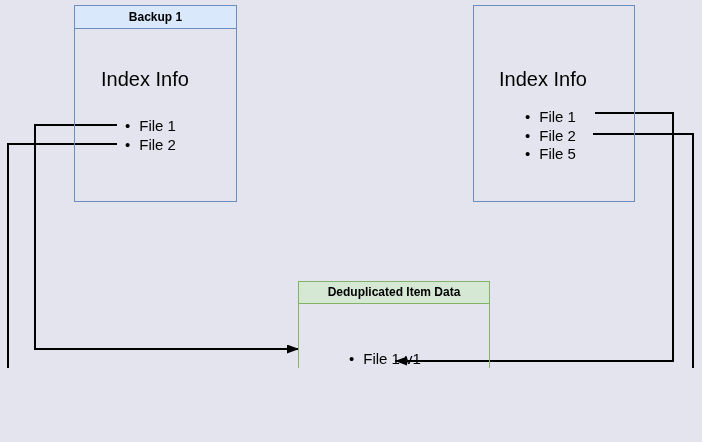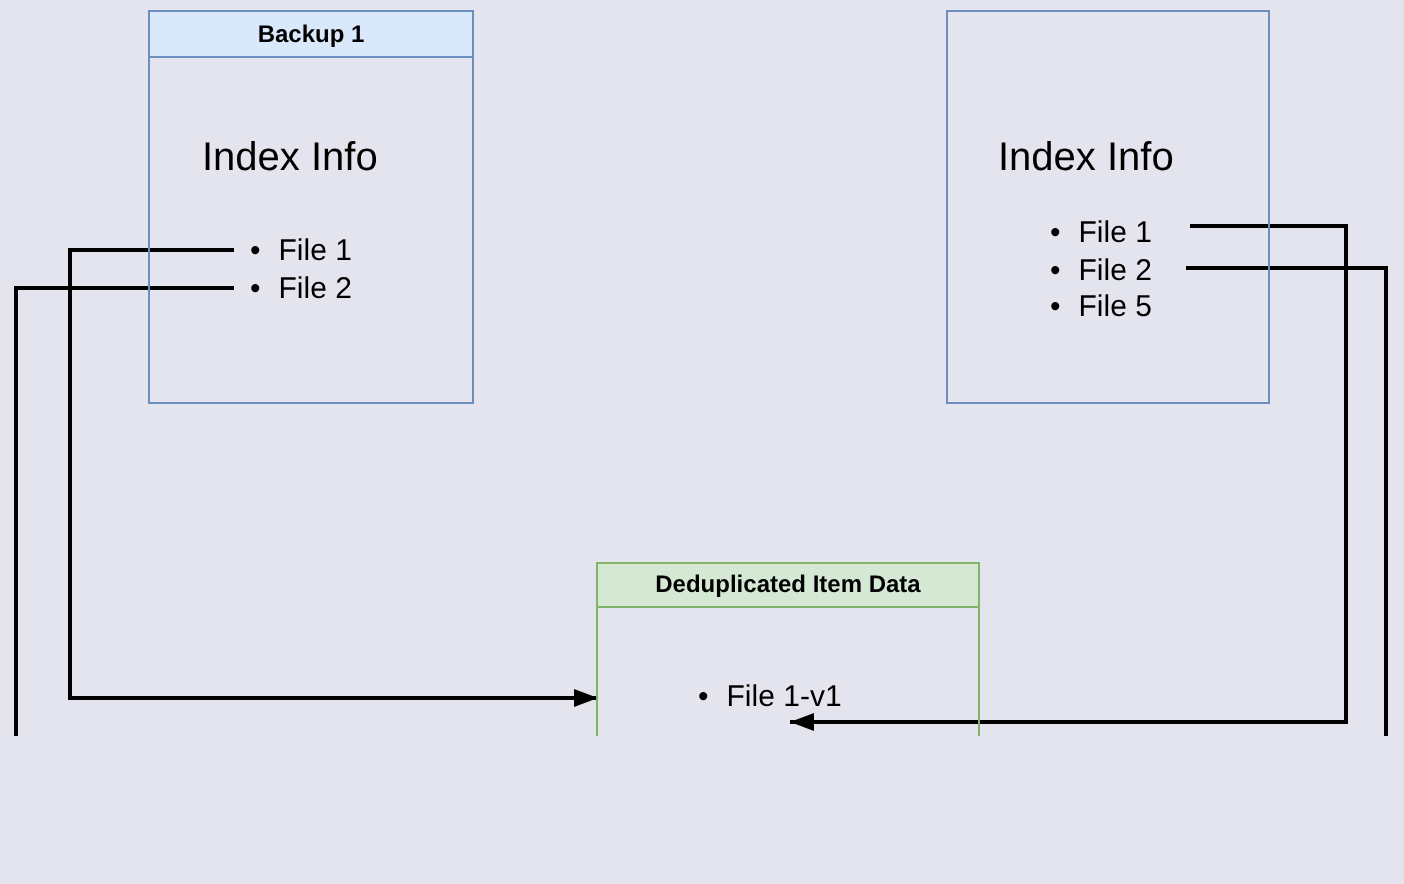--- a/index.html
+++ b/index.html
@@ -75,21 +75,21 @@
     display: inline-block;
     margin-right: 9px;
   }
   #backup1 { left: 74px;  top: 5px;   width: 163px; height: 197px; }
   #backup2 { left: 473px; top: 5px;   width: 162px; height: 197px; }
   #dedup   { left: 254px; top: 281px; width: 192px; height: 157px; margin-left: 44px; }
   #backup1 .subtitle { left: 26px; top: 62px; }
   #backup2 .subtitle { left: 25px; top: 62px; }
   #backup1 ul.filelist { left: 50px; top: 111px; }
   #backup2 ul.filelist { left: 51px; top: 102px; }
-  #dedup   ul.filelist { left: 50px; top: 58px;  }
+  #dedup   ul.filelist { left: 50px; top: 68px;  }
 </style>
 </head>
 <body>
 
 <div class="canvas">
 
   <svg class="connectors" viewBox="0 0 702 442" xmlns="http://www.w3.org/2000/svg">
     <defs>
       <marker id="arrow" viewBox="0 0 12 9" refX="12" refY="4.5" markerWidth="12" markerHeight="9" markerUnits="userSpaceOnUse" orient="auto">
         <path d="M0,0 L12,4.5 L0,9 z" fill="#000"></path>

